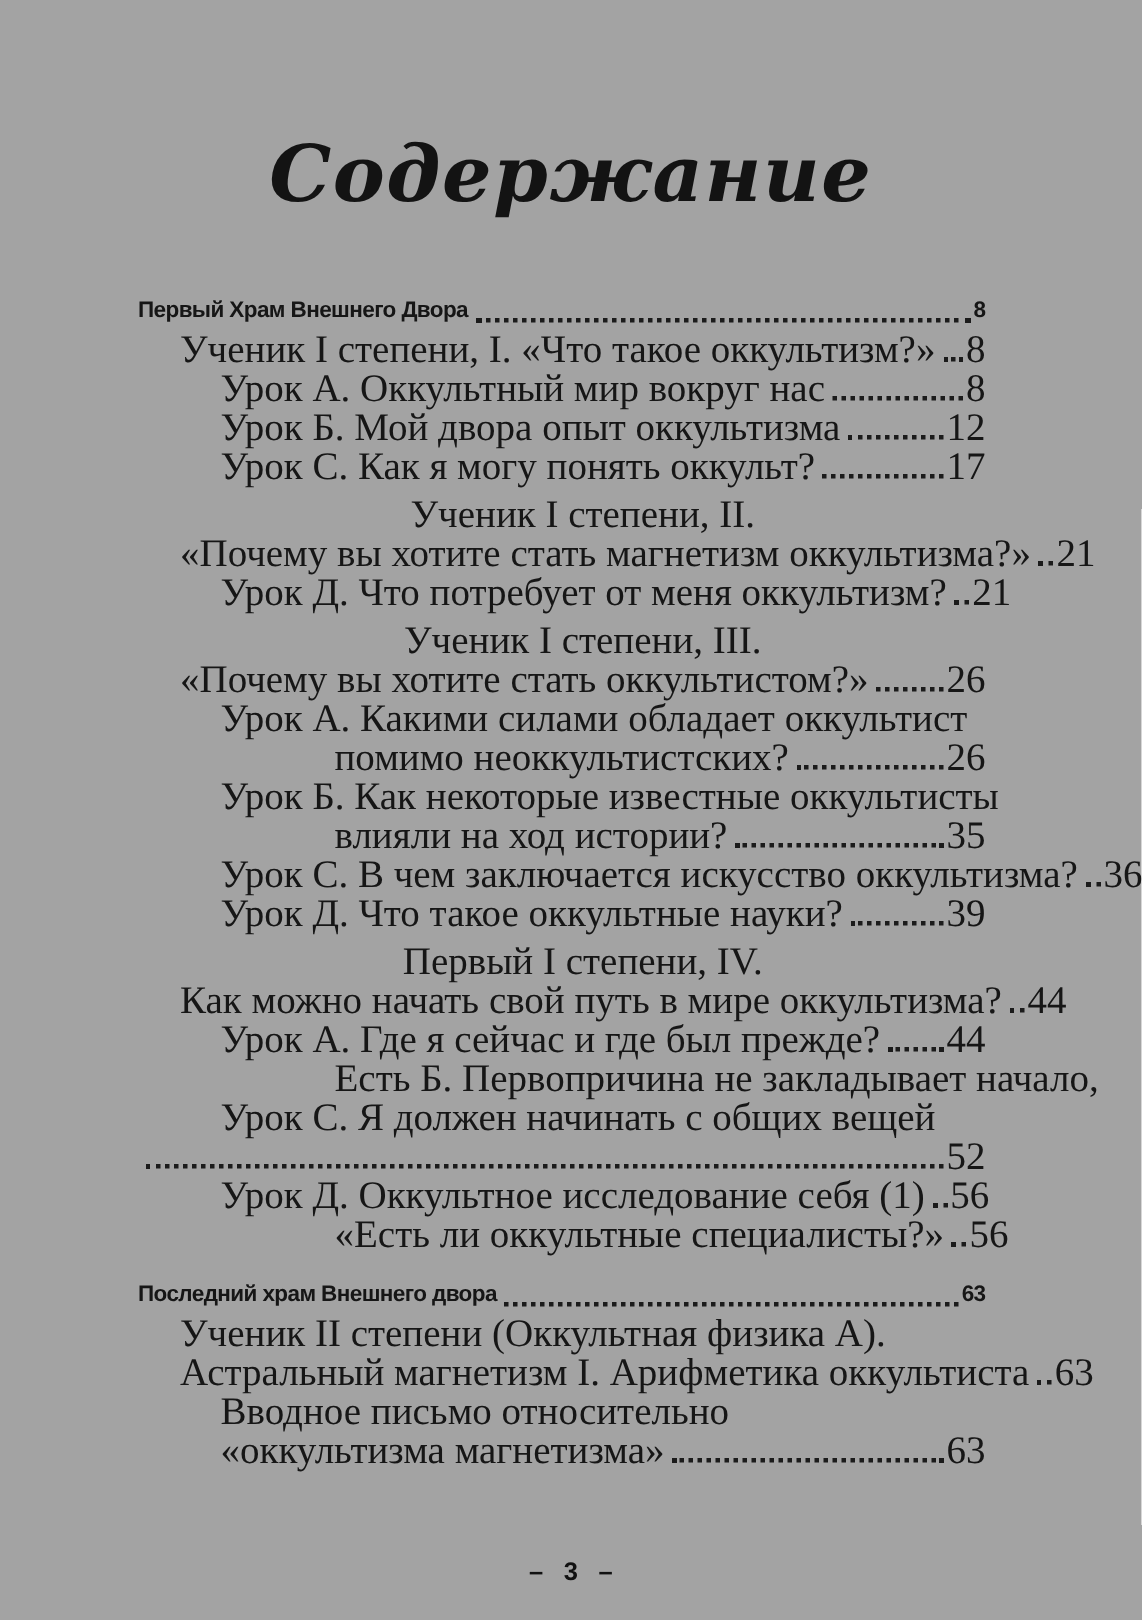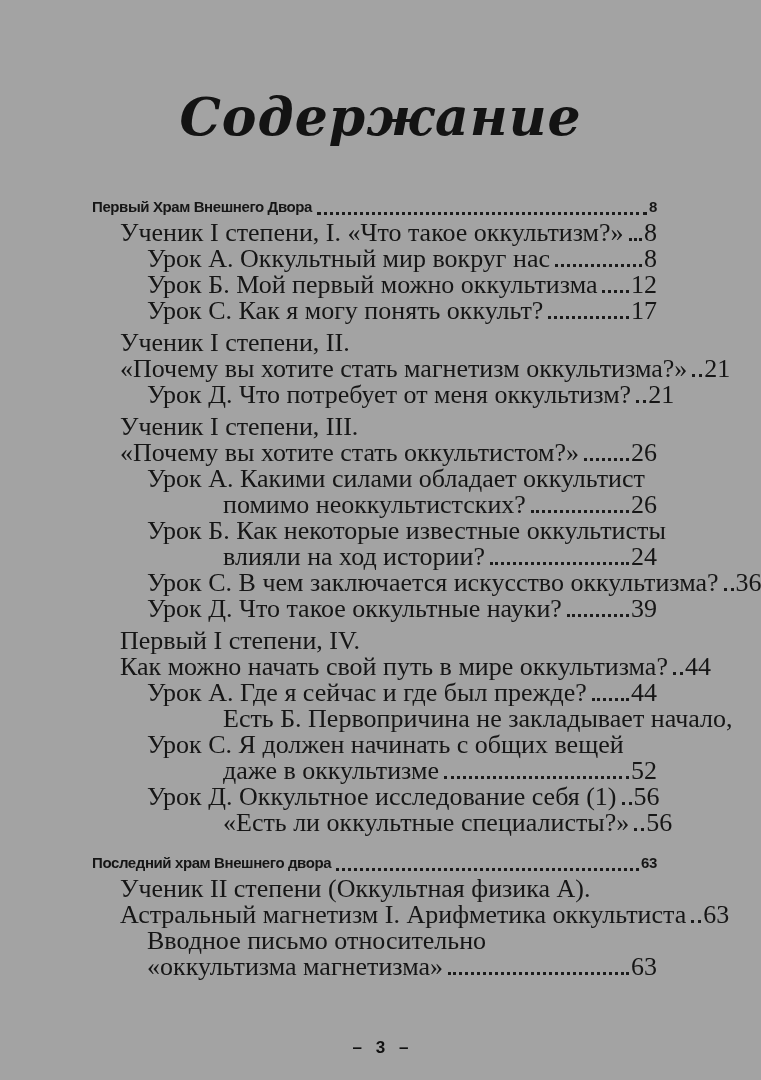--- a/index.html
+++ b/index.html
@@ -45,21 +45,21 @@
   }
   .toc-row.section {
     font-family: "Liberation Sans", sans-serif;
     font-weight: 700;
     font-size: 15px;
     letter-spacing: -0.4px;
   }
   .toc-row.lvl1 .t { padding-left: 28px; }
   .toc-row.lvl2 .t { padding-left: 55px; }
   .toc-row.lvl3 .t { padding-left: 131px; text-align: center; }
-  .toc-row.gap-sm { margin-top: 6px; }
+  .toc-row.gap-sm { margin-top: 6px; justify-content: center; }
   .toc-row.gap-lg { margin-top: 14px; }
   .leader {
     flex: 1 1 auto;
     min-width: 10px;
     border-bottom: 3px dotted #1b1b1b;
     margin: 0 2px 5px 5px;
   }
   .pg {
     flex: 0 0 auto;
   }
@@ -94,21 +94,21 @@
         <span class="t">Ученик I степени, I. «Что такое оккультизм?»</span>
         <span class="leader"></span>
         <span class="pg">8</span>
       </div>
       <div class="toc-row lvl2">
         <span class="t">Урок А. Оккультный мир вокруг нас</span>
         <span class="leader"></span>
         <span class="pg">8</span>
       </div>
       <div class="toc-row lvl2">
-        <span class="t">Урок Б. Мой первый можно оккультизма</span>
+        <span class="t">Урок Б. Мой двора опыт оккультизма</span>
         <span class="leader"></span>
         <span class="pg">12</span>
       </div>
       <div class="toc-row lvl2">
         <span class="t">Урок С. Как я могу понять оккульт?</span>
         <span class="leader"></span>
         <span class="pg">17</span>
       </div>
       <div class="toc-row lvl1 gap-sm">
         <span class="t">Ученик I степени, II.</span>
@@ -138,21 +138,21 @@
         <span class="t">помимо неоккультистских?</span>
         <span class="leader"></span>
         <span class="pg">26</span>
       </div>
       <div class="toc-row lvl2">
         <span class="t">Урок Б. Как некоторые известные оккультисты</span>
       </div>
       <div class="toc-row lvl3">
         <span class="t">влияли на ход истории?</span>
         <span class="leader"></span>
-        <span class="pg">24</span>
+        <span class="pg">35</span>
       </div>
       <div class="toc-row lvl2">
         <span class="t">Урок С. В чем заключается искусство оккультизма?</span>
         <span class="leader"></span>
         <span class="pg">36</span>
       </div>
       <div class="toc-row lvl2">
         <span class="t">Урок Д. Что такое оккультные науки?</span>
         <span class="leader"></span>
         <span class="pg">39</span>
@@ -170,21 +170,20 @@
         <span class="leader"></span>
         <span class="pg">44</span>
       </div>
       <div class="toc-row lvl3">
         <span class="t">Есть Б. Первопричина не закладывает начало,</span>
       </div>
       <div class="toc-row lvl2">
         <span class="t">Урок С. Я должен начинать с общих вещей</span>
       </div>
       <div class="toc-row lvl3">
-        <span class="t">даже в оккультизме</span>
         <span class="leader"></span>
         <span class="pg">52</span>
       </div>
       <div class="toc-row lvl2">
         <span class="t">Урок Д. Оккультное исследование себя (1)</span>
         <span class="leader"></span>
         <span class="pg">56</span>
       </div>
       <div class="toc-row lvl3">
         <span class="t">«Есть ли оккультные специалисты?»</span>

